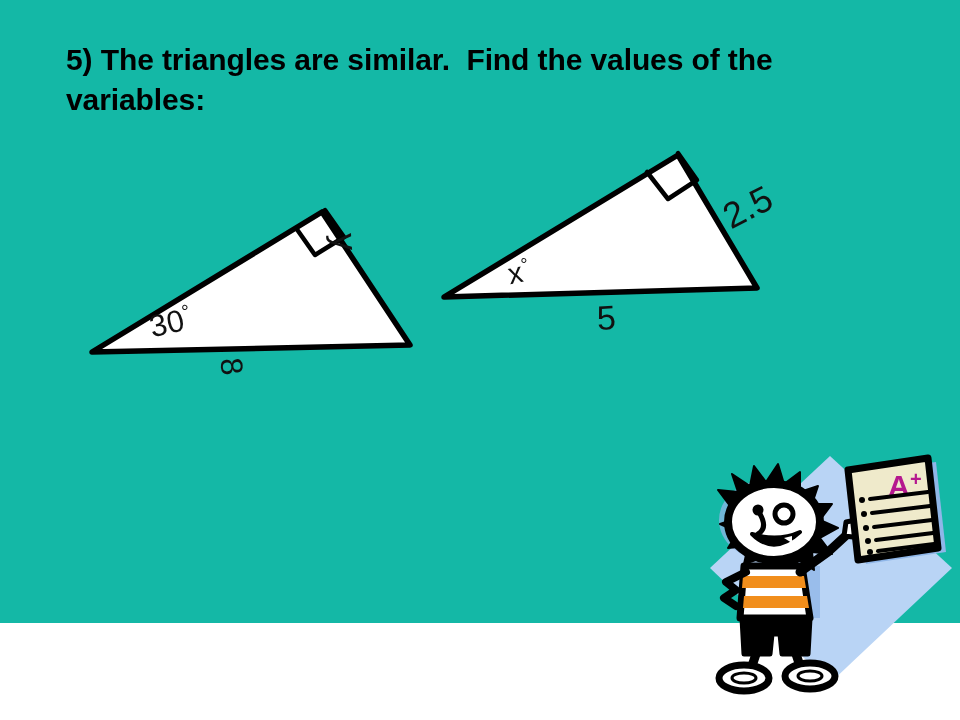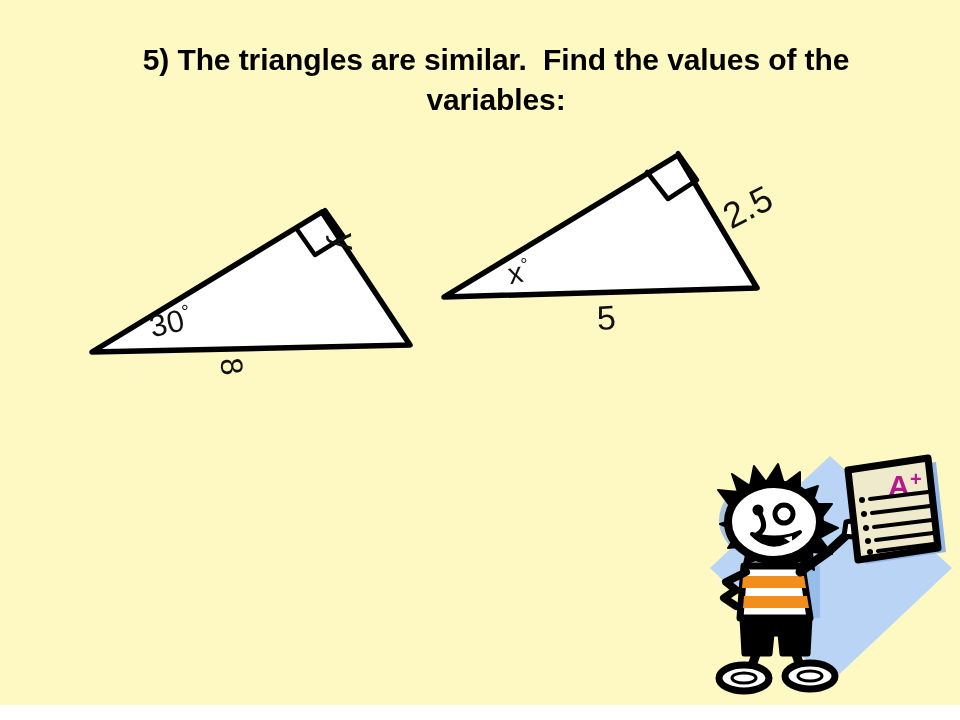--- a/index.html
+++ b/index.html
@@ -8,23 +8,22 @@
   }
   body {
     width: 960px;
     height: 720px;
     overflow: hidden;
     font-family: "Liberation Sans", sans-serif;
   }
   #slide {
     position: relative;
     width: 960px;
-    height: 705px;
-    background: #fef9c3;
-    text-align: center;
+    height: 623px;
+    background: #14b8a6;
   }
   #question-text {
     position: absolute;
     left: 66px;
     top: 40px;
     width: 860px;
     font-family: "Liberation Sans", sans-serif;
     font-size: 30px;
     font-weight: 600;
     line-height: 1.33;

